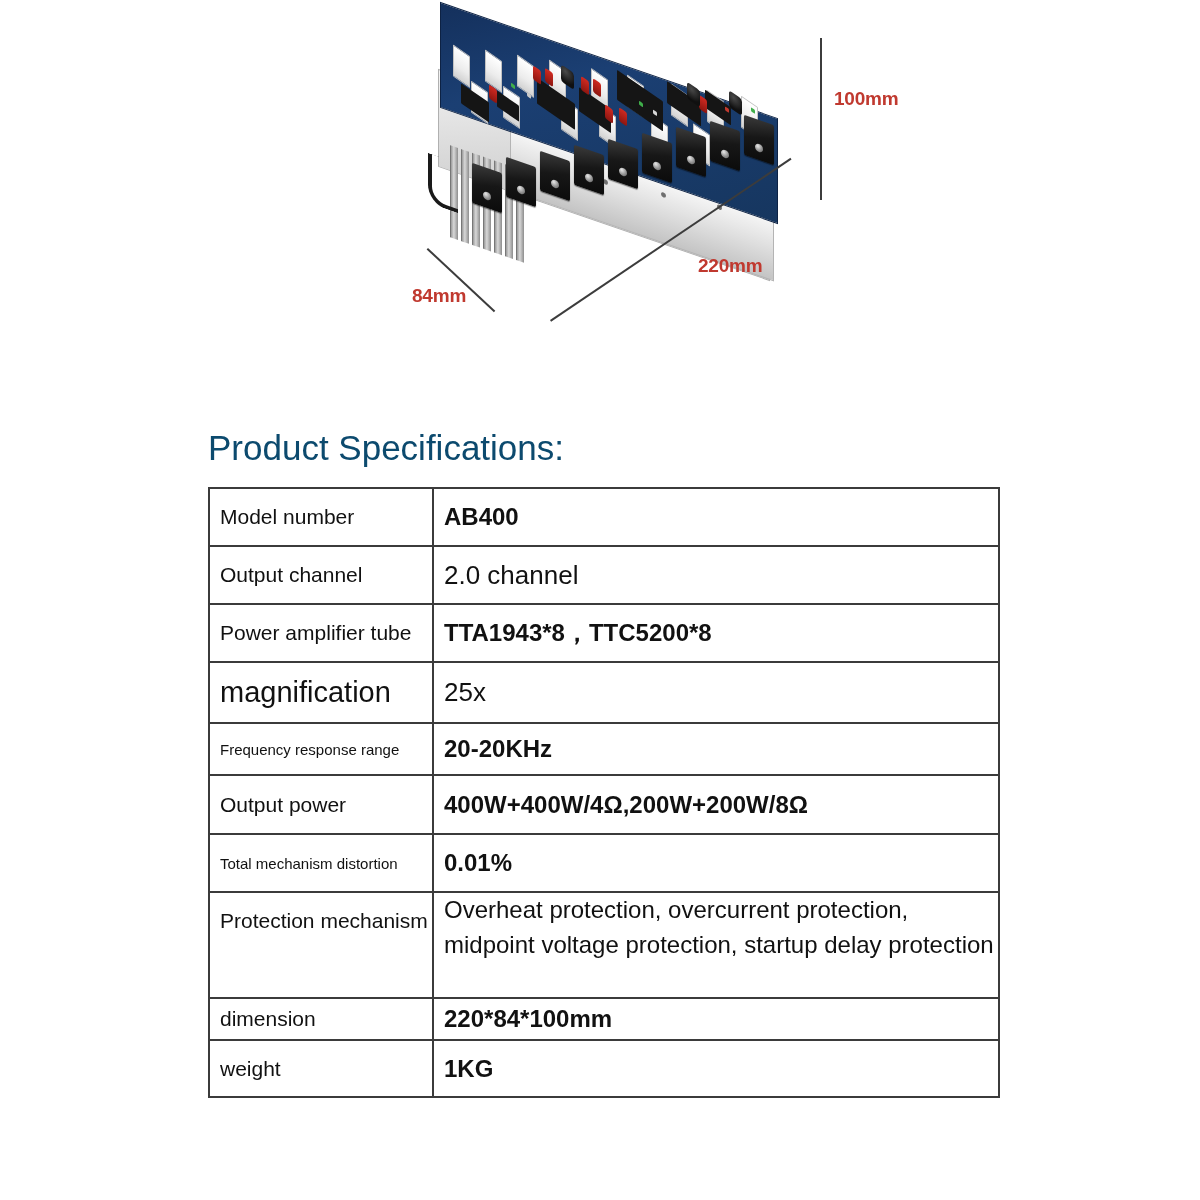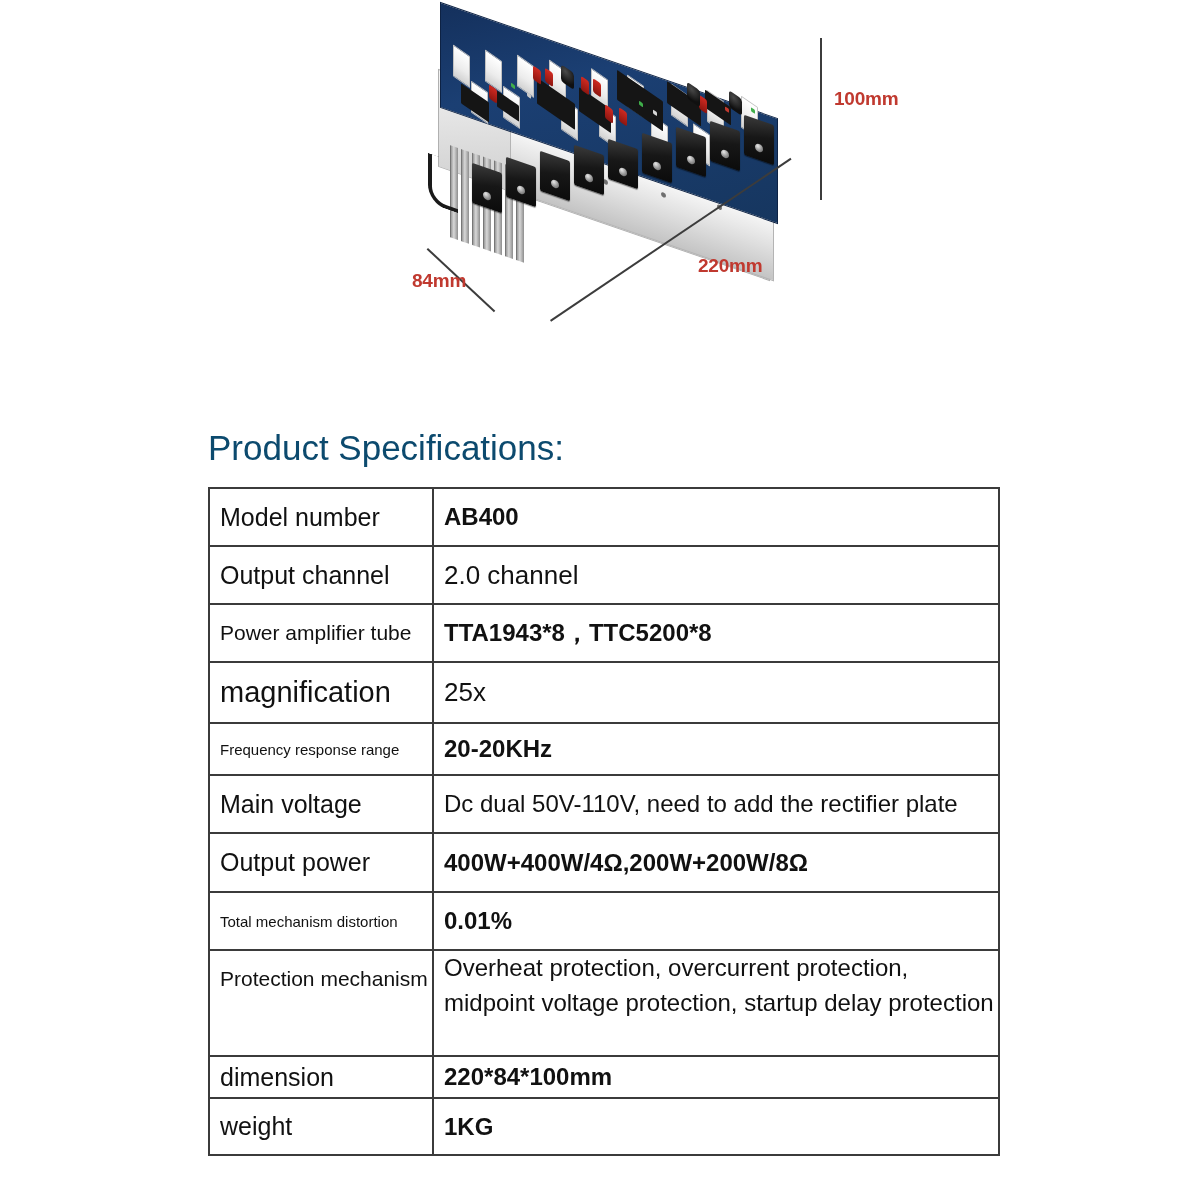--- a/index.html
+++ b/index.html
@@ -231,21 +231,21 @@
     font-weight: 400;
     white-space: nowrap;
   }
   #spec-table td.v {
     font-weight: 700;
   }
 
   
   .fs-xl   { font-size: 26px; }
   .fs-lg   { font-size: 24px; }
-  .fs-md   { font-size: 25px; margin-left: 28px; }
+  .fs-md   { font-size: 21px; margin-left: 28px; }
   .fs-sm   { font-size: 21px; }
   .fs-xs   { font-size: 15px; }
 
   .k.fs-mag {
     font-size: 29px;
     font-weight: 400;
     padding-left: 14px;
   }
   .v-regular { font-weight: 400 !important; }
   .v-multiline {
@@ -342,21 +342,21 @@
       <div class="transistor" style="left:334px; top:112px;"></div>
     </div>
 
     <div class="dim-line v" style="left:430px; top:38px; height:162px;"></div>
     <div class="dim-label" style="left:444px; top:88px;">100mm</div>
 
     <div class="dim-diag" style="left:160px; top:320px; width:290px; transform:rotate(-34deg);"></div>
     <div class="dim-label" style="left:308px; top:255px;">220mm</div>
 
     <div class="dim-diag" style="left:38px; top:248px; width:92px; transform:rotate(43deg);"></div>
-    <div class="dim-label" style="left:22px; top:270px;text-align:right;">84mm</div>
+    <div class="dim-label" style="left:22px; top:285px;text-align:right;">84mm</div>
   </div>
 </div>
 
 <div id="spec-section">
 
   <div id="spec-title">Product Specifications:</div>
 
   <table id="spec-table">
     <tbody>
       <tr style="height:58px;">
@@ -372,24 +372,20 @@
         <td class="v fs-lg">TTA1943*8，TTC5200*8</td>
       </tr>
       <tr style="height:61px;">
         <td class="k fs-mag">magnification</td>
         <td class="v fs-xl v-regular">25x</td>
       </tr>
       <tr style="height:52px;">
         <td class="k fs-xs">Frequency response range</td>
         <td class="v fs-lg">20-20KHz</td>
       </tr>
-      <tr style="height:58px;">
-        <td class="k fs-md">Main voltage</td>
-        <td class="v fs-lg v-regular">Dc dual 50V-110V, need to add the rectifier plate</td>
-      </tr>
       <tr style="height:59px;">
         <td class="k fs-md">Output power</td>
         <td class="v fs-lg">400W+400W/4Ω,200W+200W/8Ω</td>
       </tr>
       <tr style="height:58px;">
         <td class="k fs-xs">Total mechanism distortion</td>
         <td class="v fs-lg">0.01%</td>
       </tr>
       <tr style="height:106px;">
         <td class="k fs-sm" style="vertical-align:top; padding-top:16px;">Protection mechanism</td>

